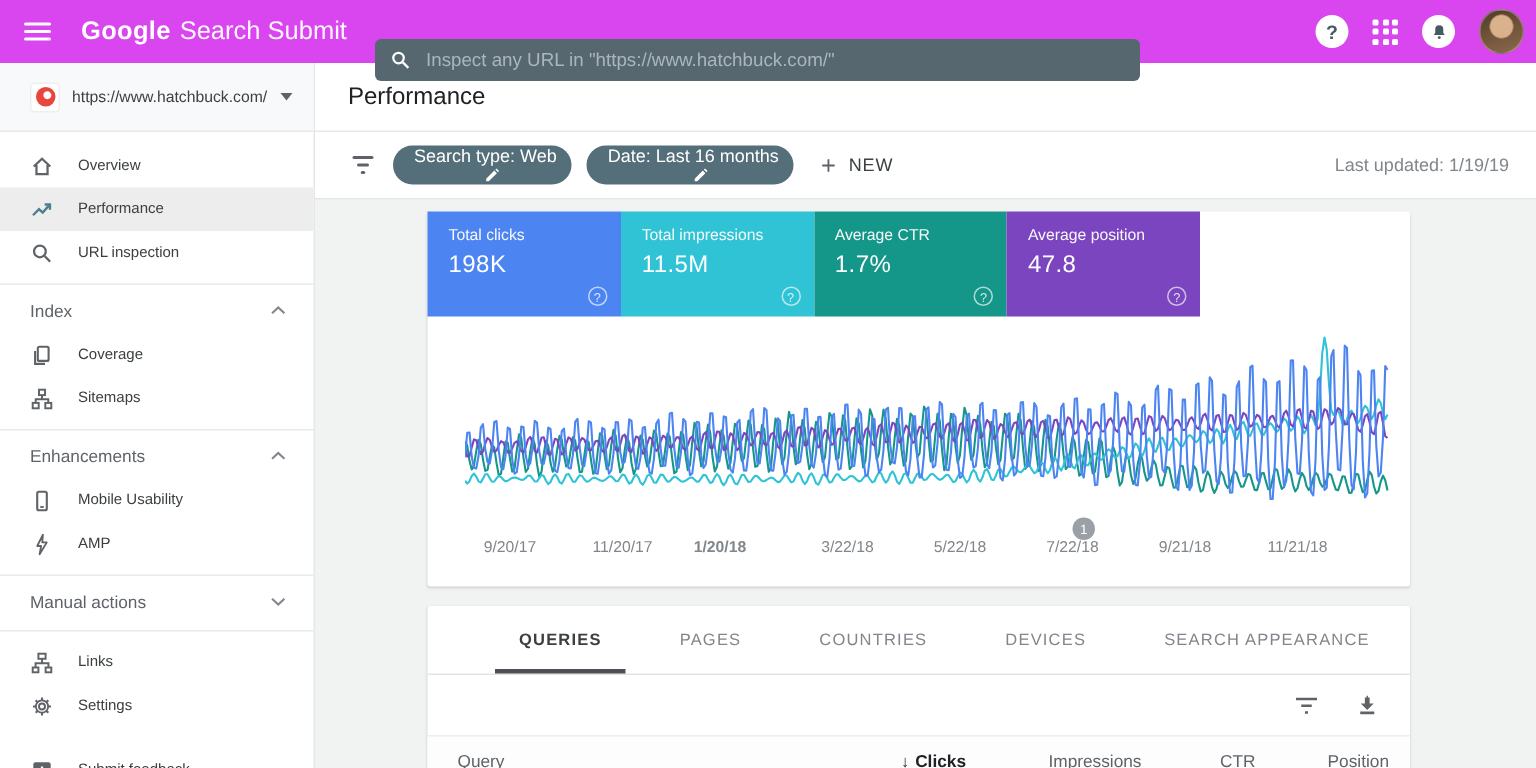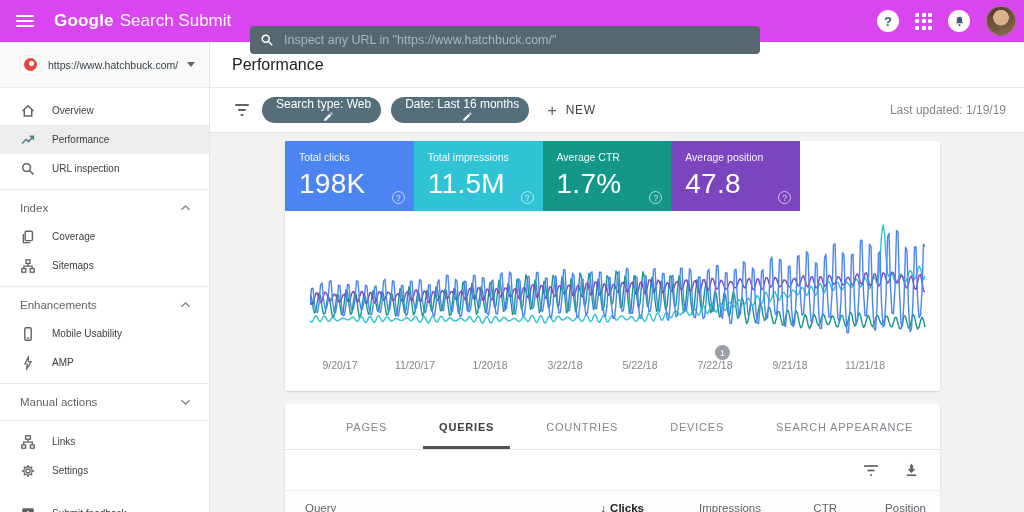--- a/index.html
+++ b/index.html
@@ -55,21 +55,21 @@
   .new-btn .plus { font-size:17px; color:#5f6368; margin-right:8px; font-weight:normal; line-height:1; }
   .last-updated { margin-left:auto; margin-right:18px; font-size:12px; color:#80868b; }
 
   
   .main { position:absolute; top:133px; left:210px; right:0; bottom:0; overflow:hidden; }
   .card { background:#fff; width:655px; margin-left:75px; box-shadow:0 1px 2px rgba(0,0,0,.15); border-radius:2px; }
   .card1 { margin-top:8px; }
   .metrics { display:flex; }
   .metric { width:128.75px; height:70px; position:relative; padding:10px 0 0 14px; color:#fff; cursor:pointer; }
   .metric .mlabel { font-size:10.5px; opacity:.95; }
-  .metric .mvalue { font-size:28px; margin-top:5px; letter-spacing:.3px; }
+  .metric .mvalue { font-size:16px; margin-top:5px; letter-spacing:.3px; }
   .metric .mhelp { position:absolute; right:9px; bottom:7px; width:13px; height:13px; border:1px solid rgba(255,255,255,.65); border-radius:50%; font-size:8.5px; color:rgba(255,255,255,.8); display:flex; align-items:center; justify-content:center; }
   .chart-body { position:relative; margin:10px 0 0 25px; width:630px; }
   .chart-body svg.plot { display:block; width:630px; height:130px; }
   .chart-ticks { position:relative; height:26px; width:630px; }
   .chart-ticks span { position:absolute; top:8px; transform:translateX(-50%); font-size:10.5px; color:#80868b; white-space:nowrap; }
   .anno-badge { position:absolute; top:124px; width:15px; height:15px; border-radius:50%; background:#9aa0a6; color:#fff; font-size:9px; display:flex; align-items:center; justify-content:center; cursor:pointer; }
   .card1-pad { height:14px; }
 
   .card2 { margin-top:13px; height:120px; }
   .tabsrow { height:46px; border-bottom:1px solid #e4e4e4; display:flex; align-items:stretch; padding-left:45px; gap:20px; }
@@ -325,36 +325,36 @@
     <div class="chart-body">
       <svg class="plot" id="chart-svg" viewBox="0 0 630 130">
           <polyline points="0.0,73.3 1.5,76.2 3.0,86.2 4.5,92.0 6.0,89.2 7.5,79.7 9.0,72.2 10.5,75.0 12.0,85.4 13.5,92.9 15.0,92.3 16.5,83.7 18.0,75.4 19.5,77.2 21.0,87.6 22.5,95.8 24.0,94.9 25.5,84.2 27.0,73.4 28.5,74.1 30.0,84.9 31.5,93.4 33.0,91.6 34.5,79.4 36.0,68.6 37.5,71.1 39.0,84.2 40.5,93.6 42.0,91.5 43.5,79.9 45.0,70.8 46.5,75.2 48.0,88.6 49.5,96.8 51.0,93.5 52.5,81.6 54.0,72.8 55.5,76.2 57.0,87.4 58.5,93.5 60.0,89.8 61.5,78.4 63.0,69.6 64.5,72.1 66.0,82.7 67.5,90.0 69.0,88.6 70.5,79.0 72.0,70.4 73.5,72.9 75.0,84.5 76.5,93.8 78.0,93.5 79.5,83.1 81.0,72.6 82.5,73.9 84.0,85.7 85.5,94.9 87.0,93.0 88.5,80.0 90.0,67.8 91.5,69.5 93.0,82.4 94.5,91.8 96.0,89.1 97.5,76.0 99.0,65.6 100.5,69.8 102.0,84.4 103.5,93.9 105.0,91.1 106.5,79.0 108.0,69.9 109.5,74.5 111.0,87.6 112.5,95.1 114.0,91.4 115.5,79.0 117.0,69.3 118.5,72.0 120.0,83.1 121.5,90.0 123.0,87.2 124.5,75.8 126.0,66.0 127.5,68.2 129.0,80.3 130.5,89.8 132.0,89.3 133.5,78.6 135.0,68.1 136.5,70.3 138.0,83.8 139.5,94.5 141.0,93.4 142.5,80.0 144.0,67.1 145.5,68.7 147.0,82.5 148.5,92.4 150.0,89.1 151.5,73.8 153.0,60.9 154.5,64.2 156.0,79.6 157.5,89.9 159.0,86.7 160.5,72.6 162.0,62.1 163.5,67.5 165.0,83.5 166.5,93.3 168.0,90.0 169.5,76.5 171.0,65.9 172.5,69.7 174.0,83.3 175.5,91.4 177.0,87.6 178.5,73.6 180.0,61.5 181.5,63.6 183.0,76.7 184.5,86.3 186.0,84.5 187.5,71.4 189.0,59.3 190.5,62.2 192.0,77.8 193.5,90.2 195.0,89.7 196.5,75.7 198.0,62.4 199.5,65.1 201.0,81.5 202.5,93.5 204.0,90.4 205.5,73.3 207.0,58.1 208.5,60.9 210.0,77.4 211.5,88.4 213.0,84.0 214.5,66.9 216.0,53.6 217.5,58.9 219.0,76.9 220.5,88.5 222.0,85.2 223.5,70.3 225.0,59.0 226.5,64.7 228.0,81.5 229.5,91.8 231.0,88.2 232.5,73.0 234.0,60.2 235.5,62.9 237.0,77.3 238.5,87.0 240.0,83.7 241.5,68.3 243.0,54.3 244.5,56.7 246.0,72.6 247.5,85.2 249.0,84.2 250.5,69.5 252.0,55.8 253.5,59.5 255.0,77.7 256.5,91.7 258.0,89.9 259.5,73.0 261.0,57.8 262.5,61.2 264.0,78.9 265.5,90.7 267.0,86.0 268.5,67.2 270.0,51.9 271.5,56.1 273.0,74.0 274.5,85.4 276.0,81.1 277.5,64.5 279.0,52.1 280.5,58.3 282.0,76.8 283.5,88.6 285.0,85.6 286.5,70.5 288.0,58.2 289.5,62.6 291.0,78.8 292.5,89.4 294.0,86.0 295.5,69.6 297.0,54.7 298.5,56.5 300.0,72.1 301.5,83.7 303.0,81.4 304.5,65.0 306.0,50.0 307.5,53.3 309.0,72.0 310.5,86.7 312.0,85.7 313.5,69.5 315.0,54.9 316.5,59.4 318.0,78.8 319.5,92.4 321.0,88.8 322.5,70.3 324.0,54.8 325.5,58.8 327.0,76.6 328.5,87.7 330.0,82.4 331.5,64.4 333.0,50.8 334.5,56.1 336.0,74.1 337.5,85.5 339.0,82.3 340.5,67.4 342.0,56.2 343.5,61.8 345.0,79.0 346.5,90.4 348.0,87.9 349.5,73.3 351.0,60.2 352.5,62.8 354.0,77.8 355.5,88.4 357.0,85.6 358.5,69.7 360.0,54.8 361.5,56.7 363.0,72.9 364.5,85.6 366.0,84.1 367.5,68.7 369.0,54.9 370.5,59.2 372.0,77.8 373.5,91.6 375.0,89.6 376.5,73.5 378.0,59.7 379.5,64.2 381.0,81.8 382.5,93.1 384.0,88.5 385.5,71.7 387.0,58.8 388.5,63.4 390.0,79.3 391.5,88.8 393.0,84.8 394.5,71.1 396.0,61.3 397.5,66.6 399.0,81.8 400.5,91.7 402.0,90.1 403.5,79.2 405.0,70.2 406.5,73.9 408.0,86.9 409.5,96.1 411.0,94.7 412.5,83.3 414.0,72.4 415.5,73.8 417.0,85.5 418.5,94.6 420.0,93.4 421.5,81.9 423.0,71.3 424.5,73.7 426.0,86.9 427.5,97.1 429.0,96.4 430.5,85.6 432.0,76.8 433.5,80.8 435.0,94.0 436.5,102.7 438.0,100.3 439.5,89.5 441.0,81.6 442.5,85.3 444.0,95.9 445.5,101.6 447.0,98.0 448.5,88.4 450.0,81.9 451.5,85.2 453.0,94.2 454.5,99.5 456.0,97.8 457.5,90.9 459.0,85.9 460.5,88.6 462.0,96.8 463.5,102.6 465.0,102.4 466.5,96.3 468.0,90.3 469.5,91.1 471.0,98.2 472.5,104.1 474.0,103.8 475.5,96.7 477.0,89.3 478.5,89.8 480.0,97.5 481.5,103.8 483.0,103.4 484.5,96.1 486.0,89.8 487.5,92.0 489.0,100.8 490.5,106.8 492.0,105.6 493.5,98.5 495.0,93.3 496.5,96.1 498.0,103.7 499.5,107.6 501.0,104.9 502.5,98.0 504.0,93.5 505.5,95.8 507.0,101.6 508.5,104.3 510.0,102.1 511.5,96.7 513.0,93.0 514.5,94.7 516.0,99.9 517.5,103.5 519.0,103.3 520.5,99.1 522.0,95.0 523.5,95.7 525.0,100.9 526.5,105.6 528.0,105.8 529.5,100.6 531.0,94.6 532.5,94.4 534.0,100.1 535.5,105.2 537.0,104.7 538.5,98.0 540.0,91.5 541.5,92.4 543.0,99.6 544.5,105.0 546.0,103.7 547.5,97.0 549.0,91.9 550.5,94.6 552.0,102.2 553.5,106.6 555.0,104.5 556.5,98.2 558.0,94.3 559.5,96.9 561.0,103.0 562.5,105.7 564.0,103.3 565.5,97.8 567.0,94.1 568.5,95.7 570.0,100.6 571.5,103.4 573.0,102.6 574.5,98.5 576.0,94.8 577.5,95.7 579.0,100.8 580.5,105.3 582.0,105.9 583.5,101.6 585.0,96.5 586.5,96.7 588.0,102.4 589.5,107.6 591.0,107.5 592.5,101.3 594.0,94.9 595.5,95.3 597.0,101.9 598.5,107.1 600.0,105.9 601.5,98.9 603.0,93.4 604.5,95.6 606.0,103.3 607.5,108.0 609.0,106.3 610.5,100.0 612.0,96.1 613.5,99.2 615.0,106.0" fill="none" stroke="#149688" stroke-width="1.4" stroke-linejoin="round"></polyline>
           <polyline points="0.0,99.5 1.5,101.4 3.0,99.8 4.5,96.3 6.0,94.7 7.5,96.7 9.0,99.9 10.5,100.6 12.0,98.1 13.5,95.2 15.0,95.2 16.5,97.8 18.0,100.2 19.5,100.0 21.0,97.9 22.5,96.4 24.0,97.0 25.5,98.8 27.0,99.9 28.5,99.5 30.0,98.4 31.5,97.6 33.0,97.3 34.5,97.6 36.0,98.3 37.5,98.9 39.0,98.8 40.5,97.6 42.0,96.2 43.5,96.1 45.0,97.9 46.5,100.0 48.0,100.0 49.5,97.7 51.0,95.6 52.5,96.3 54.0,99.5 55.5,101.7 57.0,100.4 58.5,97.0 60.0,95.2 61.5,97.0 63.0,100.4 64.5,101.4 66.0,98.8 67.5,95.5 69.0,94.9 70.5,97.5 72.0,100.2 73.5,100.2 75.0,97.7 76.5,95.8 78.0,96.3 79.5,98.5 81.0,100.1 82.5,99.8 84.0,98.5 85.5,97.5 87.0,97.6 88.5,98.4 90.0,99.2 91.5,99.6 93.0,99.2 94.5,98.0 96.0,96.7 97.5,96.5 99.0,98.0 100.5,99.8 102.0,99.7 103.5,97.5 105.0,95.4 106.5,95.9 108.0,99.0 109.5,101.4 111.0,100.5 112.5,97.2 114.0,95.3 115.5,97.1 117.0,100.7 118.5,102.2 120.0,99.8 121.5,96.2 123.0,95.2 124.5,97.7 126.0,100.7 127.5,100.8 129.0,98.0 130.5,95.4 132.0,95.7 133.5,98.1 135.0,100.1 136.5,99.8 138.0,98.1 139.5,96.9 141.0,97.3 142.5,98.6 144.0,99.8 145.5,100.1 147.0,99.5 148.5,98.4 150.0,97.4 151.5,97.4 153.0,98.7 154.5,100.1 156.0,99.9 157.5,97.8 159.0,95.6 160.5,95.8 162.0,98.6 163.5,101.0 165.0,100.3 166.5,97.1 168.0,95.0 169.5,96.6 171.0,100.5 172.5,102.5 174.0,100.4 175.5,96.7 177.0,95.4 178.5,98.0 180.0,101.4 181.5,101.9 183.0,98.9 184.5,95.7 186.0,95.6 187.5,98.1 189.0,100.4 190.5,100.0 192.0,97.8 193.5,96.1 195.0,96.5 196.5,98.2 198.0,99.7 199.5,99.8 201.0,99.0 202.5,98.0 204.0,97.4 205.5,97.8 207.0,99.2 208.5,100.4 210.0,100.1 211.5,98.1 213.0,96.0 214.5,96.0 216.0,98.4 217.5,100.6 219.0,99.9 220.5,96.6 222.0,94.2 223.5,95.5 225.0,99.4 226.5,101.7 228.0,99.9 229.5,96.1 231.0,94.5 232.5,97.2 234.0,101.1 235.5,102.1 237.0,99.2 238.5,95.6 240.0,95.2 241.5,97.9 243.0,100.6 244.5,100.3 246.0,97.5 247.5,95.2 249.0,95.4 250.5,97.4 252.0,99.0 253.5,99.0 255.0,97.8 256.5,96.5 258.0,96.3 259.5,97.2 261.0,98.8 262.5,99.9 264.0,99.6 265.5,97.8 267.0,96.0 268.5,96.2 270.0,98.5 271.5,100.6 273.0,99.8 274.5,96.5 276.0,93.9 277.5,94.8 279.0,98.4 280.5,100.8 282.0,99.1 283.5,95.1 285.0,93.2 286.5,95.8 288.0,100.1 289.5,101.6 291.0,98.9 292.5,95.1 294.0,94.5 295.5,97.5 297.0,100.8 298.5,100.8 300.0,97.7 301.5,94.9 303.0,94.8 304.5,97.1 306.0,99.0 307.5,98.7 309.0,96.9 310.5,95.2 312.0,95.0 313.5,96.3 315.0,97.9 316.5,98.9 318.0,98.4 319.5,96.8 321.0,95.5 322.5,95.9 324.0,98.3 325.5,100.4 327.0,99.8 328.5,96.7 330.0,94.1 331.5,94.7 333.0,98.2 334.5,100.6 336.0,98.9 337.5,94.6 339.0,92.2 340.5,94.1 342.0,98.4 343.5,100.1 345.0,97.2 346.5,92.8 348.0,91.7 349.5,94.8 351.0,98.7 352.5,99.1 354.0,95.8 355.5,92.1 357.0,91.7 358.5,94.3 360.0,96.7 361.5,96.3 363.0,93.5 364.5,90.7 366.0,90.1 367.5,91.5 369.0,93.4 370.5,93.9 372.0,92.6 373.5,90.3 375.0,88.8 376.5,89.6 378.0,92.3 379.5,94.5 381.0,93.6 382.5,90.1 384.0,87.3 385.5,88.1 387.0,92.0 388.5,94.5 390.0,92.4 391.5,87.2 393.0,83.9 394.5,85.8 396.0,90.6 397.5,92.7 399.0,89.4 400.5,83.9 402.0,81.9 403.5,85.3 405.0,90.2 406.5,91.3 408.0,87.6 409.5,83.1 411.0,82.4 412.5,85.7 414.0,89.2 415.5,89.2 417.0,85.7 418.5,82.1 420.0,81.3 421.5,83.1 423.0,85.3 424.5,85.5 426.0,83.3 427.5,80.2 429.0,78.6 430.5,79.6 432.0,82.3 433.5,84.2 435.0,83.1 436.5,79.7 438.0,77.1 439.5,78.1 441.0,82.0 442.5,84.7 444.0,83.0 445.5,78.0 447.0,74.6 448.5,76.2 450.0,80.8 451.5,83.0 453.0,79.6 454.5,73.8 456.0,71.2 457.5,74.2 459.0,79.1 460.5,80.3 462.0,76.5 463.5,71.6 465.0,70.8 466.5,74.5 468.0,78.6 469.5,79.0 471.0,75.5 472.5,71.8 474.0,71.3 475.5,73.8 477.0,76.4 478.5,76.5 480.0,73.8 481.5,70.5 483.0,69.0 484.5,70.1 486.0,72.5 487.5,73.9 489.0,72.4 490.5,68.9 492.0,66.4 493.5,67.5 495.0,71.5 496.5,74.4 498.0,73.0 499.5,68.3 501.0,65.1 502.5,66.9 504.0,71.9 505.5,74.6 507.0,71.5 508.5,65.4 510.0,62.2 511.5,65.0 513.0,70.2 514.5,71.7 516.0,67.5 517.5,61.7 519.0,60.2 520.5,64.0 522.0,68.8 523.5,69.6 525.0,65.9 526.5,61.7 528.0,61.3 529.5,64.8 531.0,68.5 532.5,68.9 534.0,66.0 535.5,62.4 537.0,61.1 538.5,62.8 540.0,65.6 541.5,66.7 543.0,64.7 544.5,60.7 546.0,58.1 547.5,59.3 549.0,63.3 550.5,66.1 552.0,64.6 553.5,59.8 555.0,56.7 556.5,58.8 558.0,64.5 559.5,67.9 561.0,65.2 562.5,59.0 564.0,55.7 565.5,58.5 567.0,62.5 568.5,58.3 570.0,39.9 571.5,14.6 573.0,4.0 574.5,12.1 576.0,35.5 577.5,52.3 579.0,55.6 580.5,52.7 582.0,52.2 583.5,56.3 585.0,61.2 586.5,62.2 588.0,58.6 589.5,54.1 591.0,52.8 592.5,55.6 594.0,59.6 595.5,60.9 597.0,57.9 598.5,52.6 600.0,49.5 601.5,51.0 603.0,55.5 604.5,58.2 606.0,55.4 607.5,49.2 609.0,45.2 610.5,47.7 612.0,54.4 613.5,58.5 615.0,55.3" fill="none" stroke="#2fc3d5" stroke-width="1.4" stroke-linejoin="round"></polyline>
           <polyline points="0.0,78.0 1.5,83.4 3.0,83.0 4.5,77.1 6.0,71.9 7.5,72.5 9.0,77.7 10.5,81.7 12.0,80.1 13.5,74.7 15.0,71.0 16.5,72.3 18.0,76.9 19.5,80.2 21.0,79.4 22.5,75.8 24.0,73.1 25.5,73.9 27.0,77.4 28.5,80.7 30.0,80.9 31.5,77.9 33.0,74.2 34.5,73.2 36.0,75.9 37.5,79.8 39.0,80.7 40.5,77.0 42.0,71.9 43.5,70.3 45.0,74.1 46.5,79.6 48.0,80.8 49.5,76.3 51.0,70.9 52.5,70.5 54.0,76.0 55.5,81.9 57.0,82.1 58.5,76.7 60.0,71.5 61.5,72.1 63.0,77.7 64.5,82.0 66.0,80.6 67.5,74.8 69.0,70.6 70.5,71.6 72.0,76.2 73.5,79.4 75.0,78.1 76.5,73.9 78.0,71.0 79.5,71.9 81.0,75.7 82.5,79.0 84.0,79.2 85.5,76.3 87.0,73.2 88.5,72.8 90.0,75.8 91.5,79.7 93.0,80.6 94.5,77.2 96.0,72.3 97.5,70.6 99.0,73.9 100.5,78.8 102.0,79.9 103.5,75.4 105.0,69.7 106.5,68.8 108.0,73.9 109.5,79.7 111.0,80.3 112.5,75.1 114.0,70.0 115.5,70.6 117.0,76.5 118.5,81.5 120.0,80.6 121.5,74.9 123.0,70.5 124.5,71.6 126.0,76.4 127.5,79.6 129.0,77.9 130.5,73.0 132.0,69.5 133.5,70.4 135.0,74.2 136.5,77.2 138.0,76.9 139.5,73.6 141.0,70.6 142.5,70.6 144.0,74.0 145.5,78.0 147.0,79.0 148.5,75.9 150.0,71.4 151.5,70.1 153.0,73.4 154.5,78.2 156.0,79.3 157.5,74.7 159.0,68.6 160.5,67.1 162.0,71.7 163.5,77.5 165.0,78.0 166.5,72.5 168.0,66.7 169.5,66.9 171.0,73.1 172.5,79.0 174.0,78.5 175.5,72.7 177.0,67.9 178.5,69.2 180.0,74.9 181.5,79.1 183.0,77.5 184.5,71.9 186.0,67.7 187.5,68.5 189.0,72.8 190.5,75.9 192.0,74.8 193.5,70.6 195.0,67.0 196.5,67.2 198.0,70.9 199.5,75.0 201.0,75.9 202.5,72.7 204.0,68.4 205.5,67.6 207.0,71.5 208.5,76.8 210.0,78.1 211.5,73.6 213.0,67.5 214.5,65.9 216.0,70.4 217.5,76.3 219.0,76.8 220.5,70.7 222.0,64.1 223.5,63.6 225.0,69.8 226.5,76.0 228.0,75.7 229.5,69.5 231.0,64.2 232.5,65.5 234.0,72.1 235.5,77.3 237.0,76.2 238.5,70.3 240.0,65.8 241.5,66.9 243.0,72.0 244.5,75.6 246.0,74.2 247.5,69.0 249.0,64.8 250.5,64.9 252.0,68.7 253.5,72.6 255.0,72.8 256.5,69.0 258.0,64.7 259.5,64.1 261.0,68.3 262.5,73.7 264.0,75.3 265.5,71.3 267.0,65.6 268.5,64.2 270.0,69.0 271.5,75.1 273.0,75.9 274.5,70.0 276.0,63.0 277.5,61.9 279.0,67.7 280.5,73.8 282.0,73.5 283.5,66.8 285.0,60.8 286.5,61.6 288.0,68.3 289.5,74.0 291.0,73.1 292.5,67.2 294.0,62.7 295.5,64.3 297.0,70.1 298.5,74.3 300.0,72.9 301.5,67.7 303.0,63.5 304.5,63.8 306.0,67.8 307.5,71.2 309.0,70.7 310.5,66.4 312.0,62.0 313.5,61.3 315.0,65.1 316.5,70.0 318.0,71.3 319.5,67.6 321.0,62.4 322.5,61.3 324.0,66.2 325.5,72.5 327.0,73.8 328.5,68.6 330.0,62.0 331.5,60.8 333.0,66.4 334.5,72.5 336.0,72.3 337.5,65.5 339.0,58.9 340.5,59.0 342.0,65.4 343.5,71.0 345.0,70.0 346.5,63.8 348.0,59.0 349.5,60.7 351.0,66.9 352.5,71.5 354.0,70.4 355.5,65.4 357.0,61.7 358.5,62.7 360.0,67.0 361.5,70.4 363.0,69.6 364.5,65.3 366.0,61.1 367.5,60.5 369.0,63.7 370.5,67.7 372.0,68.4 373.5,64.7 375.0,59.9 376.5,58.8 378.0,63.0 379.5,68.7 381.0,70.3 382.5,66.1 384.0,60.5 385.5,59.5 387.0,64.7 388.5,70.8 390.0,71.2 391.5,65.3 393.0,59.0 394.5,58.8 396.0,64.3 397.5,69.4 399.0,68.4 400.5,62.1 402.0,57.2 403.5,58.4 405.0,64.1 406.5,68.3 408.0,67.1 409.5,62.4 411.0,59.2 412.5,60.7 414.0,65.2 415.5,68.4 417.0,67.7 418.5,64.0 420.0,60.8 421.5,60.6 423.0,63.4 424.5,66.5 426.0,66.7 427.5,63.4 429.0,59.1 430.5,57.8 432.0,60.8 433.5,65.5 435.0,66.9 436.5,63.3 438.0,58.3 439.5,57.3 441.0,61.9 442.5,67.8 444.0,68.8 445.5,63.9 447.0,58.3 448.5,58.0 450.0,63.3 451.5,68.5 453.0,67.7 454.5,61.6 456.0,56.4 457.5,57.1 459.0,62.4 460.5,66.3 462.0,64.9 463.5,59.8 465.0,56.3 466.5,57.8 468.0,62.5 469.5,65.8 471.0,65.1 472.5,61.6 474.0,58.8 475.5,59.3 477.0,62.5 478.5,65.6 480.0,65.7 481.5,62.5 483.0,58.5 484.5,57.2 486.0,59.9 487.5,63.9 489.0,64.9 490.5,61.3 492.0,56.2 493.5,54.8 495.0,59.0 496.5,64.6 498.0,66.0 499.5,61.5 501.0,56.1 502.5,55.7 504.0,61.2 505.5,66.9 507.0,66.8 508.5,61.0 510.0,55.7 511.5,56.2 513.0,61.5 514.5,65.6 516.0,64.1 517.5,58.4 519.0,54.3 520.5,55.5 522.0,60.2 523.5,63.5 525.0,62.4 526.5,58.4 528.0,55.6 529.5,56.5 531.0,60.3 532.5,63.7 534.0,63.8 535.5,60.6 537.0,57.0 538.5,56.2 540.0,59.2 541.5,63.1 543.0,63.9 544.5,60.0 546.0,54.6 547.5,52.8 549.0,56.6 550.5,62.1 552.0,63.2 553.5,58.4 555.0,52.5 556.5,51.8 558.0,57.6 559.5,64.0 561.0,64.5 562.5,58.7 564.0,52.9 565.5,53.4 567.0,59.7 568.5,65.0 570.0,63.7 571.5,57.1 573.0,51.8 574.5,52.7 576.0,58.1 577.5,62.0 579.0,60.4 580.5,55.0 582.0,51.0 583.5,52.0 585.0,56.9 586.5,61.5 588.0,61.9 589.5,58.3 591.0,54.7 592.5,55.0 594.0,59.9 595.5,65.5 597.0,66.9 598.5,62.5 600.0,56.5 601.5,55.1 603.0,60.3 604.5,67.2 606.0,68.5 607.5,62.3 609.0,54.6 610.5,53.6 612.0,61.1 613.5,69.8 615.0,71.0" fill="none" stroke="#7a45bf" stroke-width="1.4" stroke-linejoin="round"></polyline>
           <polyline points="0.0,83.9 1.5,67.5 3.0,67.3 4.5,83.7 6.0,91.0 7.5,91.3 9.0,83.2 10.5,64.1 12.0,61.8 13.5,78.3 15.0,87.0 16.5,88.0 18.0,79.6 19.5,60.3 21.0,59.7 22.5,79.3 24.0,90.3 25.5,91.8 27.0,83.0 28.5,64.1 30.0,64.9 31.5,85.2 33.0,94.8 34.5,93.8 36.0,83.1 37.5,63.4 39.0,63.7 40.5,82.5 42.0,89.9 43.5,87.8 45.0,77.8 46.5,59.6 48.0,60.7 49.5,79.8 51.0,88.0 52.5,88.2 54.0,81.1 55.5,64.1 57.0,65.0 58.5,83.9 60.0,92.8 61.5,93.8 63.0,86.0 64.5,66.5 66.0,64.7 67.5,82.3 69.0,91.0 70.5,91.3 72.0,81.7 73.5,60.1 75.0,58.2 76.5,77.9 78.0,88.6 79.5,89.7 81.0,80.3 82.5,59.8 84.0,60.7 85.5,83.0 87.0,94.5 88.5,94.8 90.0,84.6 91.5,64.2 93.0,65.2 94.5,86.2 96.0,94.8 97.5,92.5 99.0,81.2 100.5,60.3 102.0,60.5 103.5,80.3 105.0,88.1 106.5,86.9 108.0,77.8 109.5,58.6 111.0,59.6 112.5,80.3 114.0,90.1 115.5,91.6 117.0,84.0 118.5,64.1 120.0,63.7 121.5,83.9 123.0,93.9 124.5,94.8 126.0,84.7 127.5,61.3 129.0,58.8 130.5,79.0 132.0,89.4 133.5,89.5 135.0,78.2 136.5,54.6 138.0,54.2 139.5,77.7 141.0,90.0 142.5,90.8 144.0,80.2 145.5,58.3 147.0,60.1 148.5,84.6 150.0,95.7 151.5,94.6 153.0,82.9 154.5,60.2 156.0,60.6 157.5,82.6 159.0,91.0 160.5,88.6 162.0,77.1 163.5,54.5 165.0,54.5 166.5,76.4 168.0,86.2 169.5,86.8 171.0,78.0 172.5,56.6 174.0,57.1 175.5,80.3 177.0,92.1 178.5,94.1 180.0,84.6 181.5,60.6 183.0,58.9 184.5,81.5 186.0,92.7 187.5,92.8 189.0,80.2 190.5,53.6 192.0,51.7 193.5,75.7 195.0,87.9 196.5,87.9 198.0,75.6 199.5,51.0 201.0,52.5 202.5,79.4 204.0,92.6 205.5,92.8 207.0,81.3 208.5,57.8 210.0,59.6 211.5,85.0 213.0,95.4 214.5,93.4 216.0,80.8 217.5,56.0 219.0,55.5 220.5,78.5 222.0,87.8 223.5,86.7 225.0,75.7 226.5,51.5 228.0,51.5 229.5,76.1 231.0,88.5 232.5,90.7 234.0,81.4 235.5,57.1 237.0,56.9 238.5,82.4 240.0,95.7 241.5,97.1 243.0,84.8 244.5,57.0 246.0,54.9 247.5,79.9 249.0,92.1 250.5,91.3 252.0,76.9 253.5,48.9 255.0,48.7 256.5,76.1 258.0,89.6 259.5,89.6 261.0,77.1 262.5,52.1 264.0,54.7 265.5,83.3 267.0,96.3 268.5,95.7 270.0,83.3 271.5,57.8 273.0,58.4 274.5,83.9 276.0,93.9 277.5,92.0 279.0,78.9 280.5,52.0 282.0,50.8 283.5,75.6 285.0,87.0 286.5,87.9 288.0,77.1 289.5,51.1 291.0,51.2 292.5,78.6 294.0,93.2 295.5,95.9 297.0,84.7 298.5,57.3 300.0,56.4 301.5,83.7 303.0,97.3 304.5,97.1 306.0,82.2 307.5,52.0 309.0,50.5 310.5,77.8 312.0,90.6 313.5,89.3 315.0,74.7 316.5,47.0 318.0,48.7 319.5,78.4 321.0,92.3 322.5,92.4 324.0,80.3 325.5,54.8 327.0,57.1 328.5,85.6 330.0,97.6 331.5,96.5 333.0,83.5 334.5,55.9 336.0,54.8 337.5,80.1 339.0,90.7 340.5,89.8 342.0,77.0 343.5,48.8 345.0,47.5 346.5,74.7 348.0,88.7 349.5,91.1 351.0,80.0 352.5,52.4 354.0,52.6 355.5,82.0 357.0,97.6 358.5,99.3 360.0,85.6 361.5,55.5 363.0,54.4 364.5,82.8 366.0,96.0 367.5,94.2 369.0,78.0 370.5,47.3 372.0,47.1 373.5,76.6 375.0,90.0 376.5,89.2 378.0,75.3 379.5,47.7 381.0,50.4 382.5,81.8 384.0,96.2 385.5,96.5 387.0,83.9 388.5,55.8 390.0,56.5 391.5,85.4 393.0,97.6 394.5,96.5 396.0,82.0 397.5,50.5 399.0,48.1 400.5,76.3 402.0,89.6 403.5,90.3 405.0,76.5 406.5,45.0 408.0,44.5 409.5,76.9 411.0,94.5 412.5,97.4 414.0,83.9 415.5,51.8 417.0,52.0 418.5,85.8 420.0,102.4 421.5,102.1 423.0,84.5 424.5,49.4 426.0,48.2 427.5,80.9 429.0,95.1 430.5,92.7 432.0,74.8 433.5,40.7 435.0,41.8 436.5,76.9 438.0,93.2 439.5,93.5 441.0,79.0 442.5,46.9 444.0,49.3 445.5,85.6 447.0,102.2 448.5,102.6 450.0,86.8 451.5,50.6 453.0,48.8 454.5,82.7 456.0,97.8 457.5,96.9 459.0,78.6 460.5,38.8 462.0,36.1 463.5,73.0 465.0,92.0 466.5,94.1 468.0,77.2 469.5,38.3 471.0,39.1 472.5,81.4 474.0,103.5 475.5,105.6 477.0,86.8 478.5,45.4 480.0,45.3 481.5,86.9 483.0,105.6 484.5,102.9 486.0,79.9 487.5,35.5 489.0,34.5 490.5,76.1 492.0,94.3 493.5,92.5 495.0,72.1 496.5,30.5 498.0,32.9 499.5,78.3 501.0,99.9 502.5,101.7 504.0,83.9 505.5,41.9 507.0,42.8 508.5,87.2 510.0,107.5 511.5,107.3 513.0,85.4 514.5,37.0 516.0,33.2 517.5,76.2 519.0,96.5 520.5,96.1 522.0,73.1 523.5,23.8 525.0,22.7 526.5,72.0 528.0,97.8 529.5,100.9 531.0,79.6 532.5,31.7 534.0,33.8 535.5,86.3 537.0,111.7 538.5,111.6 540.0,86.2 541.5,34.1 543.0,33.1 544.5,82.6 546.0,103.5 547.5,99.5 549.0,72.3 550.5,19.4 552.0,19.2 553.5,70.9 555.0,94.6 556.5,94.9 558.0,72.7 559.5,23.2 561.0,25.9 562.5,80.6 564.0,107.0 565.5,109.3 567.0,86.2 568.5,32.5 570.0,30.5 571.5,82.2 573.0,105.7 574.5,104.2 576.0,75.9 577.5,16.5 579.0,12.4 580.5,65.8 582.0,92.0 583.5,92.6 585.0,66.1 586.5,9.4 588.0,11.0 589.5,71.5 591.0,102.4 592.5,105.2 594.0,80.2 595.5,26.3 597.0,29.2 598.5,85.9 600.0,110.7 601.5,107.9 603.0,80.1 604.5,26.2 606.0,25.8 607.5,75.7 609.0,96.6 610.5,94.2 612.0,70.6 613.5,23.1 615.0,25.5" fill="none" stroke="#4c84f1" stroke-width="1.4" stroke-linejoin="round"></polyline>
         </svg>
       <div class="chart-ticks" id="chart-ticks">
           <span style="left: 30px;">9/20/17</span>
           <span style="left: 105px;">11/20/17</span>
-          <span style="left: 180px;">1/20/18</span>
+          <span style="left: 170px; font-weight: bold;">1/20/18</span>
           <span style="left: 255px;">3/22/18</span>
           <span style="left: 330px;">5/22/18</span>
           <span style="left: 405px;">7/22/18</span>
           <span style="left: 480px;">9/21/18</span>
           <span style="left: 555px;">11/21/18</span>
         </div>
       <div class="anno-badge" id="annotation-badge" style="left: 405px;">1</div>
     </div>
     <div class="card1-pad"></div>
   </div>
 
   <div class="card card2">
     <div class="tabsrow">
+      <div class="tab active">QUERIES</div>
       <div class="tab">PAGES</div>
-      <div class="tab active">QUERIES</div>
       <div class="tab">COUNTRIES</div>
       <div class="tab">DEVICES</div>
       <div class="tab">SEARCH APPEARANCE</div>
     </div>
     <div class="tablebar">
       <span class="icon-btn">
         <svg width="16" height="14" viewBox="0 0 16 14">
             <line x1="1" y1="3" x2="15" y2="3" stroke="#5f6368" stroke-width="1.7"></line>
             <line x1="4.5" y1="7.5" x2="11.5" y2="7.5" stroke="#5f6368" stroke-width="1.7"></line>
             <line x1="7" y1="12" x2="9" y2="12" stroke="#5f6368" stroke-width="1.7"></line>

